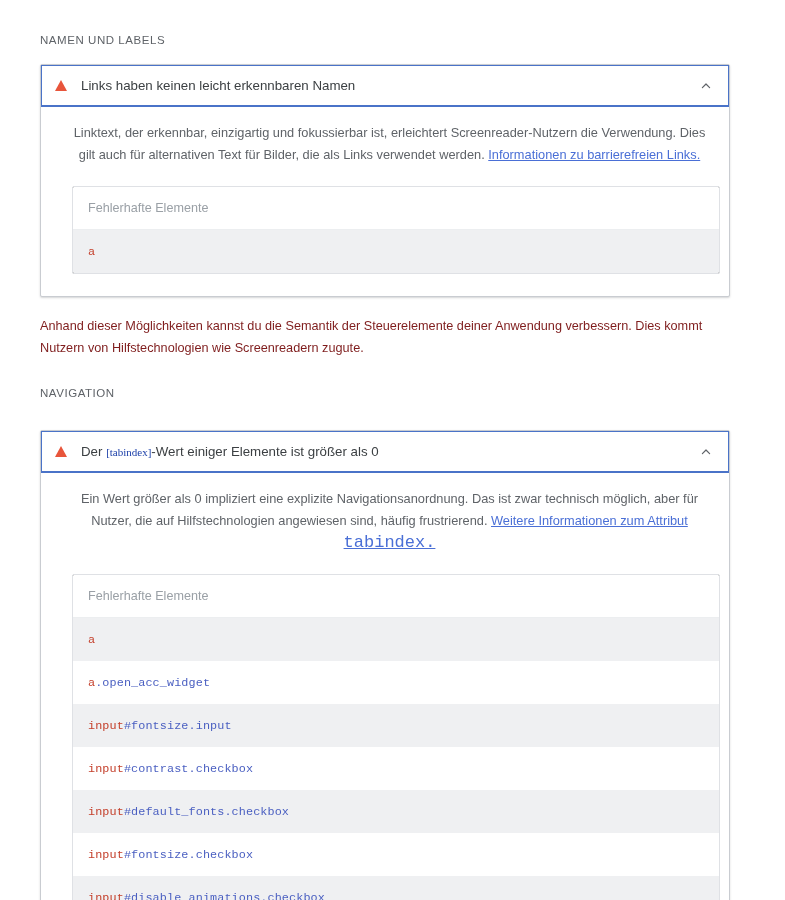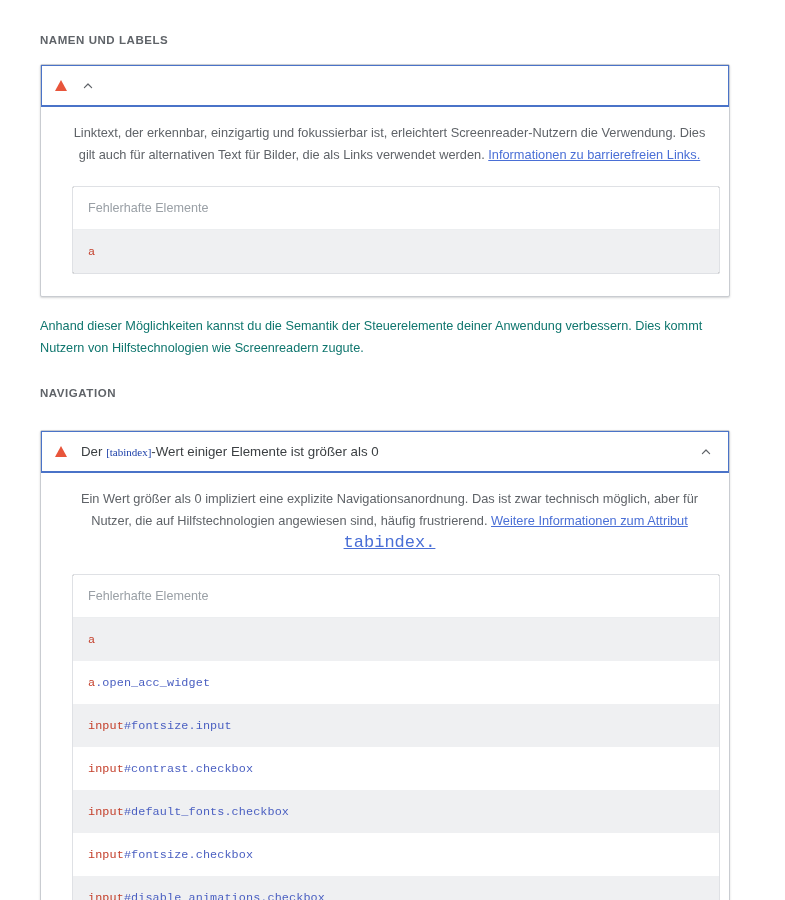--- a/index.html
+++ b/index.html
@@ -18,21 +18,21 @@
     height: 900px;
     position: relative;
     overflow: hidden;
     background: #ffffff;
     padding: 0 40px;
   }
 
   
   .section-heading {
     font-size: 11.5px;
-    font-weight: 700;
+    font-weight: 400;
     letter-spacing: 0.55px;
     color: #5f6368;
     text-transform: uppercase;
     margin: 0;
     padding: 0;
     line-height: 14px;
   }
   .sec1 { padding-top: 33px; padding-bottom: 17px; }
   .sec2 { padding-top: 27px; padding-bottom: 30px; }
 
@@ -139,36 +139,37 @@
     color: #c4402c;
     background: #ffffff;
     letter-spacing: 0.1px;
   }
   .fe-item.alt { background: #eff0f2; }
   .fe-item .sel-sub { color: #4a5fc1; }
 
   .interstitial {
     font-size: 12.7px;
     line-height: 22px;
-    color: #0f766e;
+    color: #7f1d1d;
     margin: 0;
     padding: 18px 0 0 0;
     max-width: 700px;
   }
 </style>
 </head>
 <body>
 
 <div class="page">
 
   <h2 class="section-heading sec1">NAMEN UND LABELS</h2>
 
   <div class="audit-card open">
     <div class="audit-header">
       <span class="warn-triangle"></span>
+      <span class="audit-title"><span>Links haben keinen leicht erkennbaren Namen</span></span>
       <span class="chevron">
         <svg width="12" height="12" viewBox="0 0 12 12" aria-hidden="true">
           <path d="M2.4 7.6 L6 4 L9.6 7.6" fill="none" stroke="currentColor" stroke-width="1.2" stroke-linecap="round" stroke-linejoin="round"></path>
         </svg>
       </span>
     </div>
 
     <div class="audit-body">
       <p class="audit-desc"><span>Linktext, der erkennbar, einzigartig und fokussierbar ist, erleichtert Screenreader-Nutzern die Verwendung. Dies gilt auch für alternativen Text für Bilder, die als Links verwendet werden. </span><a href="#">Informationen zu barrierefreien Links.</a></p>
 

